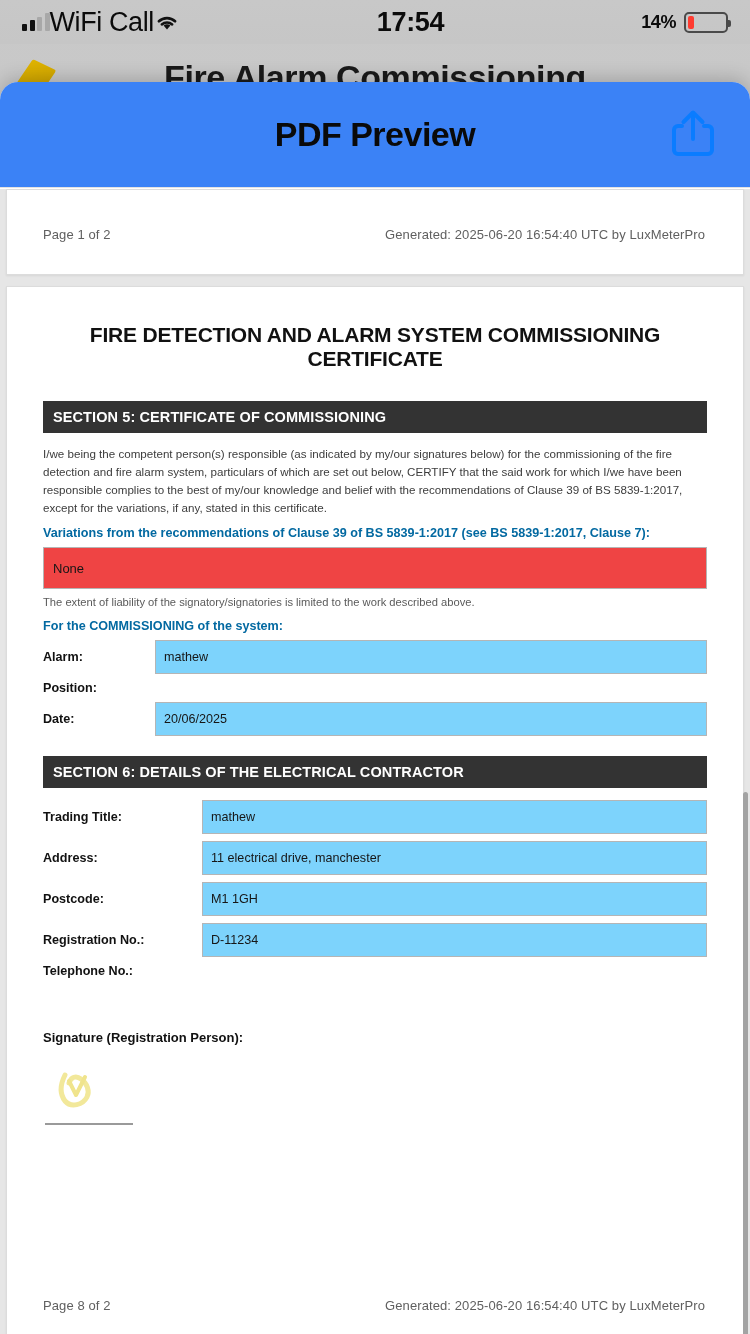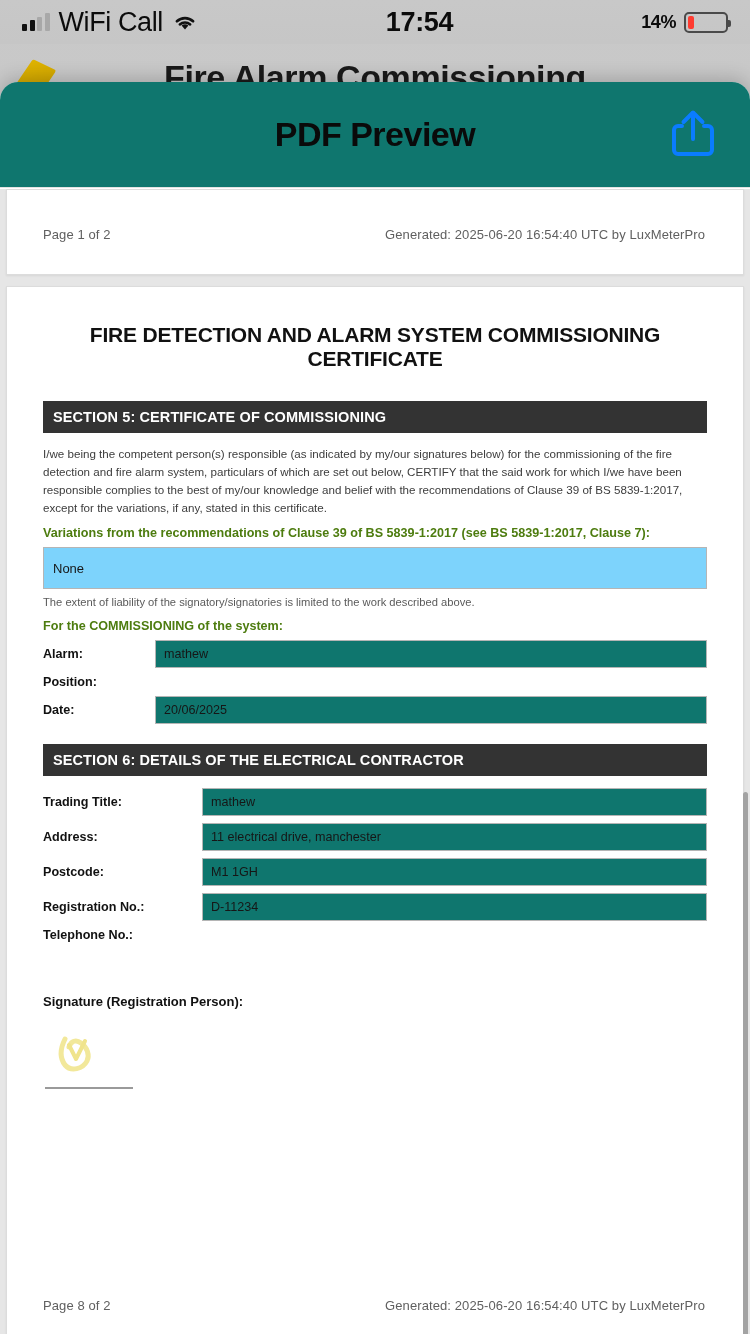--- a/index.html
+++ b/index.html
@@ -14,21 +14,21 @@
   
   .bg-app {
     position: absolute; inset: 0;
     background: linear-gradient(180deg,#c9c9c9 0%,#c2c2c2 45%,#bdbdbd 100%);
   }
   .statusbar {
     position: absolute; top: 0; left: 0; width: 750px; height: 44px;
     display: flex; align-items: center; padding: 0 22px;
     background: linear-gradient(180deg,#c8c8c8 0%,#c6c6c6 100%);
   }
-  .sb-left { display: flex; align-items: center; gap: 9px; flex: 0 0 auto; }
+  .sb-left { display: flex; align-items: center; flex: 0 0 auto; }
   .sb-center { flex: 1 1 auto; text-align: center; }
   .sb-right { display: flex; align-items: center; gap: 8px; flex: 0 0 auto; }
   .sb-text { font-size: 27px; font-weight: 500; color: #0b0b0b; letter-spacing: -0.4px; }
   .sb-time { font-size: 27px; font-weight: 700; color: #0b0b0b; letter-spacing: -0.3px; }
   .sb-batt-pct { font-size: 18px; font-weight: 600; color: #0b0b0b; letter-spacing: -0.4px; }
 
   .signal { display: flex; align-items: flex-end; gap: 2.5px; height: 18px; }
   .signal i { display: block; width: 5px; background: #111; border-radius: 1px; }
   .signal i.b1 { height: 7px; }
   .signal i.b2 { height: 11px; }
@@ -53,21 +53,21 @@
     transform: rotate(26deg) skewX(-8deg); border-radius: 2px;
   }
 
   
   .sheet {
     position: absolute; left: 0; top: 82px; width: 750px; height: 1252px;
     background: #ffffff; border-radius: 18px 18px 0 0; overflow: hidden;
     box-shadow: 0 -4px 18px rgba(0,0,0,0.18);
   }
   .sheet-header {
-    position: relative; height: 106px; background: #0f766e;
+    position: relative; height: 106px; background: #3b82f6;
     display: flex; align-items: center; justify-content: center;
     border-bottom: 1px solid #e2e2e2;
   }
   .sheet-title { font-size: 34px; font-weight: 700; color: #0a0a0a; letter-spacing: -0.5px; }
   .share-btn {
     position: absolute; right: 30px; top: 50%; transform: translateY(-50%);
     width: 54px; height: 56px; display: flex; align-items: center; justify-content: center;
     cursor: pointer;
   }
 
@@ -100,31 +100,31 @@
     color: #111; letter-spacing: -0.2px; margin-bottom: 30px;
   }
   .sec-bar {
     background: #333333; color: #fff; font-weight: 700; font-size: 14.5px;
     letter-spacing: 0.1px; padding: 8px 10px; margin-bottom: 12px;
   }
   .para {
     font-size: 11.6px; line-height: 1.55; color: #3c3c3c; margin-bottom: 9px;
     text-align: left;
   }
-  .lbl-bold { font-size: 12.6px; font-weight: 700; color: #4d7c0f; margin-bottom: 7px; }
+  .lbl-bold { font-size: 12.6px; font-weight: 700; color: #0369a1; margin-bottom: 7px; }
   .note { font-size: 11.2px; color: #5a5a5a; margin: 7px 0 11px 0; }
   .box-large {
-    border: 1px solid #b5b5b5; background: #7dd3fc; height: 42px;
+    border: 1px solid #b5b5b5; background: #ef4444; height: 42px;
     display: flex; align-items: center; padding: 0 9px;
     font-size: 13px; color: #161616;
   }
   .frow { display: flex; align-items: center; margin-bottom: 7px; }
   .frow .flabel { font-size: 12.6px; font-weight: 700; color: #111; }
   .frow .fbox {
-    flex: 1; border: 1px solid #b5b5b5; background: #0f766e; height: 28px;
+    flex: 1; border: 1px solid #b5b5b5; background: #7dd3fc; height: 34px;
     display: flex; align-items: center; padding: 0 8px;
     font-size: 12.6px; color: #161616;
   }
   .sec5 .flabel { width: 112px; }
   .sec6 .flabel { width: 159px; }
   .sec6-wrap { margin-top: 20px; }
   .sec6 { margin-top: 4px; }
 
   .sig-block { margin-top: 52px; }
   .sig-label { font-size: 13px; font-weight: 700; color: #111; }

